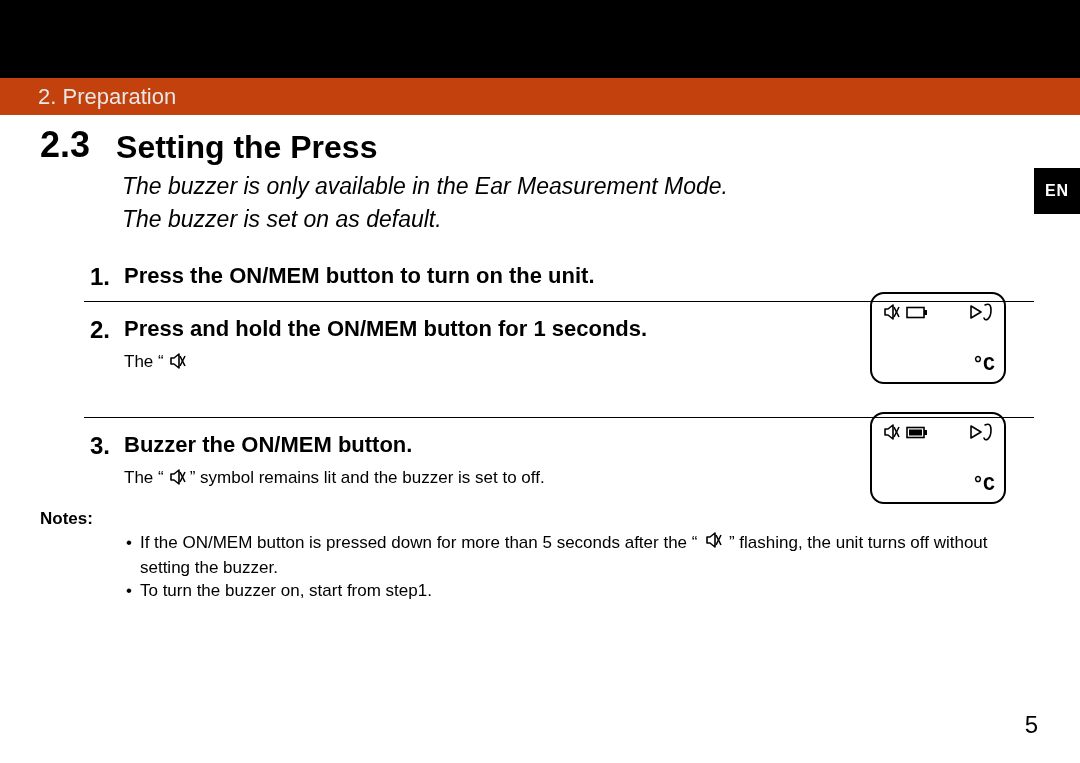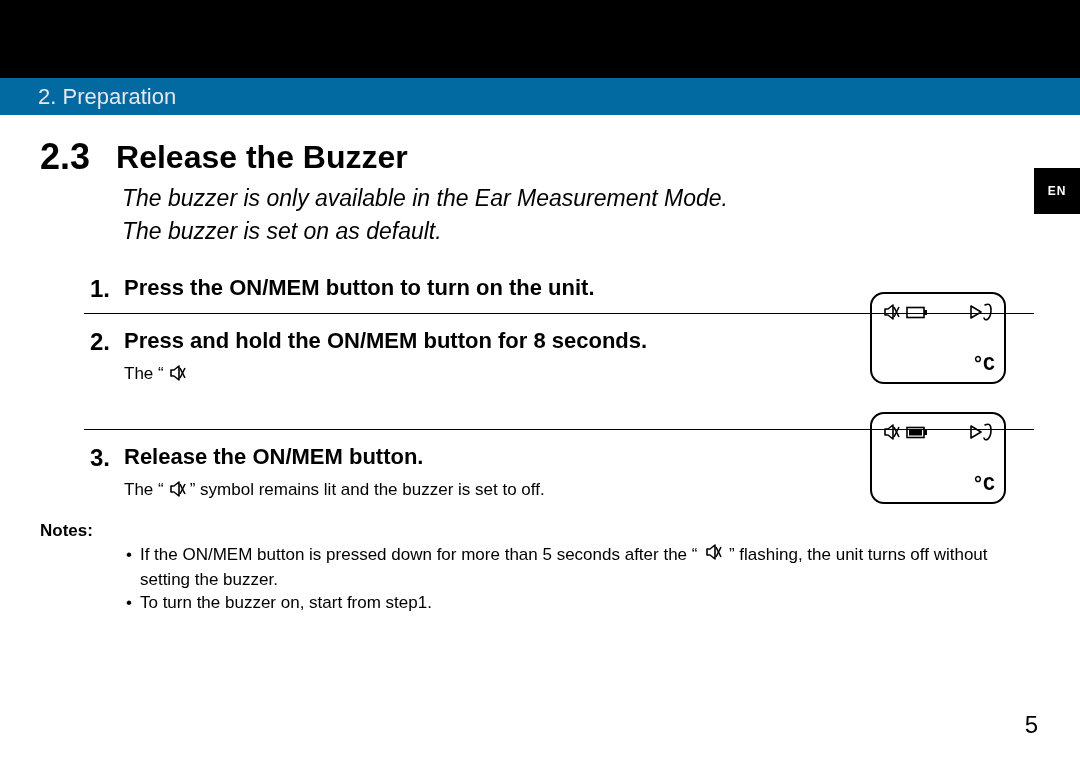--- a/index.html
+++ b/index.html
@@ -1,39 +1,39 @@
 <!DOCTYPE html>
 <html><head>
 <meta charset="utf-8">
 <style>
   * { box-sizing: border-box; margin: 0; padding: 0; }
   html, body { width: 1080px; height: 763px; font-family: Arial, Helvetica, sans-serif; background: #fff; }
   .page { width: 1080px; height: 763px; position: relative; background: #fff; }
   .black-band { position: absolute; top: 0; left: 0; width: 1080px; height: 115px; background: #000; }
-  .chapter-bar { position: absolute; top: 78px; left: 0; width: 1080px; height: 37px; background: #0369a1; }
+  .chapter-bar { position: absolute; top: 78px; left: 0; width: 1080px; height: 37px; background: #c2410c; }
   .chapter-title { position: absolute; left: 38px; top: 6px; color: #e8e8e8; font-size: 22px; font-weight: 400; }
   .content { position: absolute; top: 120px; left: 40px; width: 1000px; }
-  .heading-row { display: flex; align-items: center; gap: 26px; margin-top: 16px; }
+  .heading-row { display: flex; align-items: flex-end; gap: 26px; margin-top: 4px; }
   .section-num { font-size: 36px; font-weight: 700; }
   .section-title { font-size: 32px; font-weight: 700; }
   .intro { margin-left: 82px; margin-top: 4px; font-size: 23px; line-height: 1.45; font-style: italic; }
   .steps { margin-top: 12px; }
   .step { display: flex; gap: 14px; margin-left: 44px; padding-top: 14px; }
   .step-num { font-size: 24px; font-weight: 700; min-width: 26px; text-align: right; }
   .step-body { flex: 1; }
   .step-title { font-size: 22px; font-weight: 700; }
   .step-sep { border-top: 1.2px solid #000; margin: 10px 0 0 44px; width: 950px; }
   .step-desc { font-size: 17px; margin-top: 10px; display: flex; flex-wrap: wrap; gap: 2px; }
   .notes-label { font-size: 17px; font-weight: 700; margin-top: 18px; }
   .notes-list { margin-left: 86px; font-size: 17px; margin-top: 2px; }
   .note-item { display: flex; gap: 8px; align-items: flex-start; line-height: 1.4; }
   .bullet { margin-top: 0; }
   .note-text { flex: 1; }
   .page-num { position: absolute; right: 42px; bottom: 24px; font-size: 24px; }
-  .lang-tab { position: absolute; right: 0; top: 168px; width: 46px; height: 46px; background: #000; color: #fff; display: flex; align-items: center; justify-content: center; font-size: 12px; font-weight: 700; letter-spacing: 1px; }
+  .lang-tab { position: absolute; right: 0; top: 168px; width: 46px; height: 46px; background: #000; color: #fff; display: flex; align-items: center; justify-content: center; font-size: 16px; font-weight: 700; letter-spacing: 1px; }
   .lcd { position: absolute; width: 136px; height: 92px; border: 2.5px solid #000; border-radius: 14px; display: flex; flex-direction: column; justify-content: space-between; padding: 8px 10px 6px 10px; }
   .lcd-top { display: flex; gap: 6px; align-items: center; justify-content: flex-start; }
   .lcd-bottom { display: flex; justify-content: flex-end; }
   .ear-icon-wrap { margin-left: auto; display: flex; align-items: center; gap: 0; }
   svg.mute-icon { width: 18px; height: 18px; }
   svg.batt-icon { width: 22px; height: 13px; }
   svg.tri-icon { width: 14px; height: 16px; }
   svg.ear-icon { width: 12px; height: 20px; margin-left: -1px; }
   .celsius { font-family: "Courier New", monospace; font-size: 20px; font-weight: 600; letter-spacing: -1px; }
   .inline-icon { display: inline-block; vertical-align: middle; margin: 0 2px; }
@@ -70,57 +70,57 @@
   <div class="black-band"></div>
   <div class="chapter-bar">
     <div class="chapter-title">2. Preparation</div>
   </div>
 
   <div class="lang-tab">EN</div>
 
   <div class="content">
     <div class="heading-row">
       <div class="section-num">2.3</div>
-      <div class="section-title">Release the Buzzer</div>
+      <div class="section-title">Setting the Press</div>
     </div>
     <div class="intro">
       <div>The buzzer is only available in the Ear Measurement Mode.</div>
       <div>The buzzer is set on as default.</div>
     </div>
 
     <div class="steps">
 
       <div class="step">
         <div class="step-num">1.</div>
         <div class="step-body">
           <div class="step-title">Press the ON/MEM button to turn on the unit.</div>
         </div>
       </div>
       <div class="step-sep"></div>
 
       <div class="step">
         <div class="step-num">2.</div>
         <div class="step-body">
-          <div class="step-title">Press and hold the ON/MEM button for 8 seconds.</div>
+          <div class="step-title">Press and hold the ON/MEM button for 1 seconds.</div>
           <div class="step-desc">
             <span>The “</span>
             <span class="inline-icon">
               <svg class="mute-icon" viewBox="0 0 18 18">
                   <use href="#sym-mute"></use>
                 </svg>
             </span>
           </div>
         </div>
       </div>
       <div class="step-sep" style="margin-top:42px"></div>
 
       <div class="step">
         <div class="step-num">3.</div>
         <div class="step-body">
-          <div class="step-title">Release the ON/MEM button.</div>
+          <div class="step-title">Buzzer the ON/MEM button.</div>
           <div class="step-desc">
             <span>The “</span>
             <span class="inline-icon">
               <svg class="mute-icon" viewBox="0 0 18 18">
                   <use href="#sym-mute"></use>
                 </svg>
             </span>
             <span>” symbol remains lit and the buzzer is set to off.</span>
           </div>
         </div>

